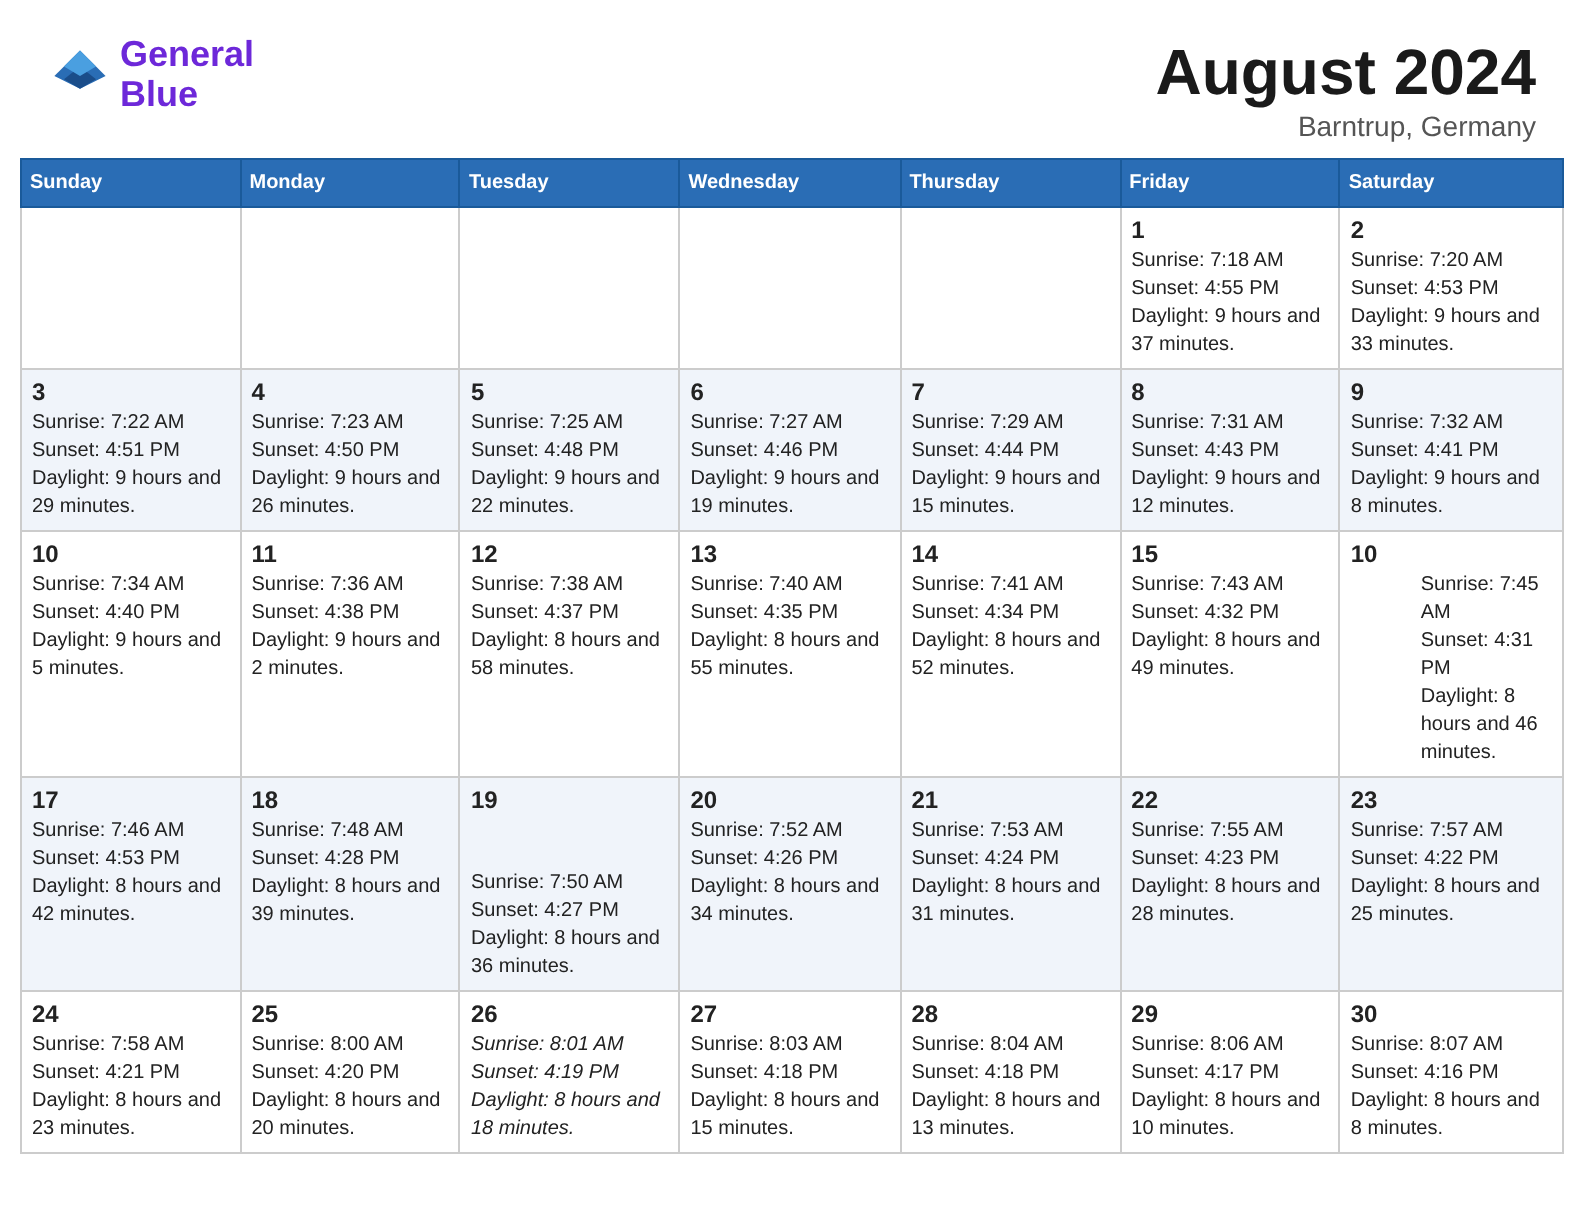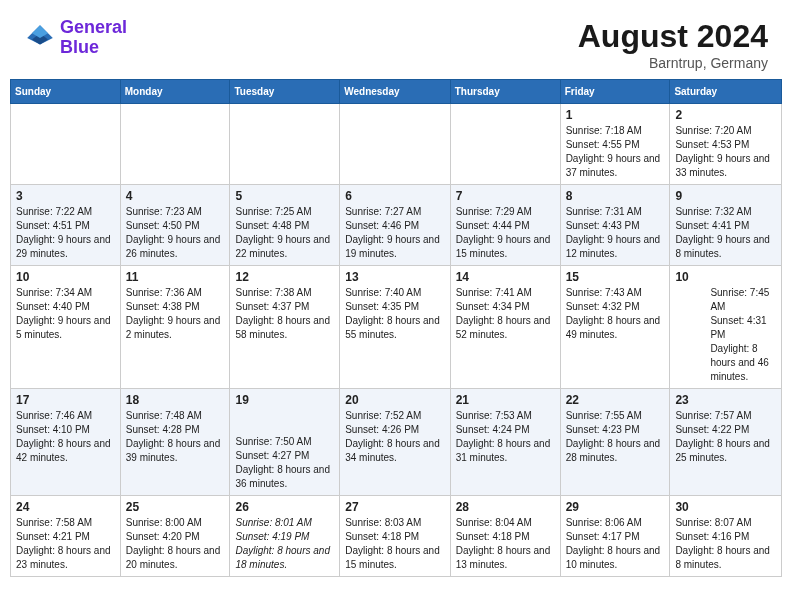--- a/index.html
+++ b/index.html
@@ -242,21 +242,21 @@
             <span class="day-num">10</span>
             <div class="day-info" style="white-space: pre-line; margin-left: 35px;">Sunrise: 7:45 AM
 Sunset: 4:31 PM
 Daylight: 8 hours and 46 minutes.</div>
           </td>
         </tr>
         <tr class="row-even">
           <td>
             <span class="day-num">17</span>
             <div class="day-info" style="white-space: pre-line;">Sunrise: 7:46 AM
-Sunset: 4:10 PM
+Sunset: 4:53 PM
 Daylight: 8 hours and 42 minutes.</div>
           </td>
           <td>
             <span class="day-num">18</span>
             <div class="day-info" style="white-space: pre-line;">Sunrise: 7:48 AM
 Sunset: 4:28 PM
 Daylight: 8 hours and 39 minutes.</div>
           </td>
           <td>
             <span class="day-num">19</span>

